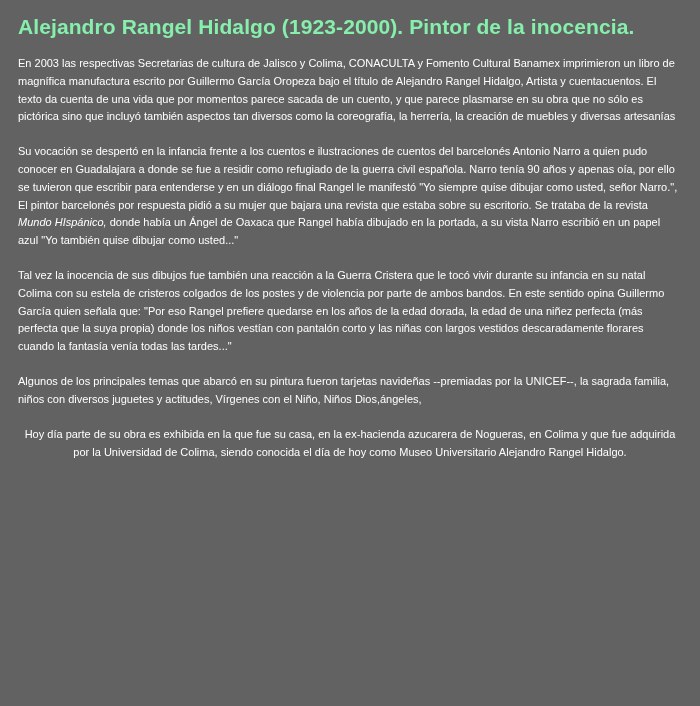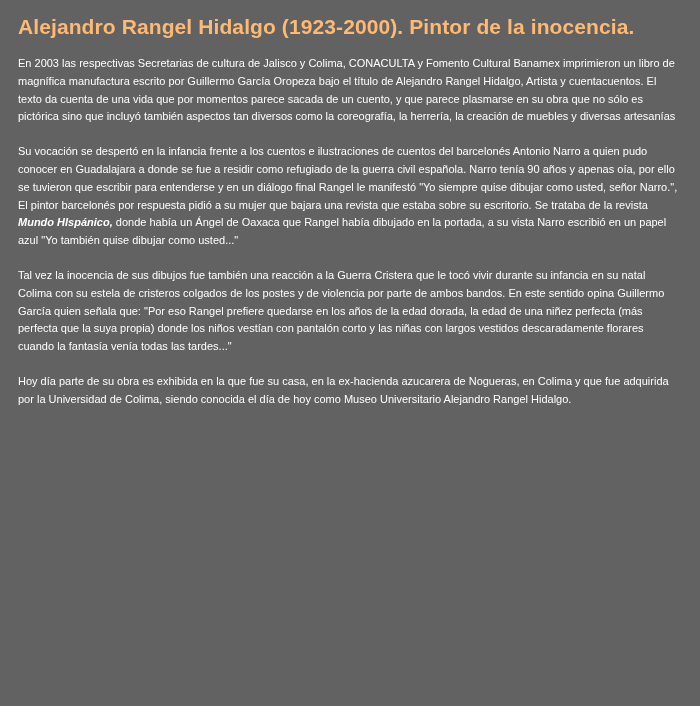--- a/index.html
+++ b/index.html
@@ -29,30 +29,31 @@
   .article-body {
     font-size: 11px;
     line-height: 1.62;
   }
   .para {
     margin: 0 0 17px 0;
     text-align: left;
   }
   .para:last-child {
     margin-bottom: 0;
+    text-align: center;
   }
   .em {
     font-style: italic;
-    font-weight: bold;
   }
 </style>
 </head>
 <body style="background: rgb(98, 98, 98); color: rgb(255, 255, 255);">
 
 <div class="page">
-  <h1 class="article-title" style="color: #fdba74;">Alejandro Rangel Hidalgo (1923-2000). Pintor de la inocencia.</h1>
+  <h1 class="article-title" style="color: #86efac;">Alejandro Rangel Hidalgo (1923-2000). Pintor de la inocencia.</h1>
   <div class="article-body">
       <p class="para"><span>En 2003 las respectivas Secretarias de cultura de Jalisco y Colima, CONACULTA y Fomento Cultural Banamex imprimieron un libro de magnífica manufactura escrito por Guillermo García Oropeza bajo el título de Alejandro Rangel Hidalgo, Artista y cuentacuentos.  El texto da cuenta de una vida que por momentos parece sacada de un cuento, y que parece plasmarse en su obra que no sólo es pictórica sino que incluyó también aspectos tan diversos como la coreografía, la herrería, la creación de muebles y diversas artesanías</span></p>
       <p class="para"><span>Su vocación se despertó en la infancia frente a los cuentos e ilustraciones de cuentos del barcelonés Antonio Narro a quien pudo conocer en Guadalajara a donde se fue a residir como refugiado de la guerra civil española.  Narro tenía 90 años y apenas oía, por ello se tuvieron que escribir para entenderse y en un diálogo final Rangel le manifestó "Yo siempre quise dibujar como usted, señor Narro.", El pintor barcelonés por respuesta pidió a su mujer que bajara una revista que estaba sobre su escritorio.  Se trataba de la revista </span><span class="em">Mundo HIspánico,</span><span> donde había un Ángel de Oaxaca que Rangel había dibujado en la portada, a su vista Narro escribió en un papel azul "Yo también quise dibujar como usted..."</span></p>
       <p class="para"><span>Tal vez la inocencia de sus dibujos fue también una reacción a la Guerra Cristera que le tocó vivir durante su infancia en su natal Colima con su estela de cristeros colgados de los postes y de violencia por parte de ambos bandos.  En este sentido opina Guillermo García quien señala que: "Por eso Rangel prefiere quedarse en los años de la edad dorada, la edad de una niñez perfecta (más perfecta que la suya propia) donde los niños vestían con pantalón corto y las niñas con largos vestidos descaradamente florares cuando la fantasía venía todas las tardes..."</span></p>
+      <p class="para"><span>Algunos de los principales temas que abarcó en su pintura fueron tarjetas navideñas --premiadas por la UNICEF--,  la sagrada familia, niños con diversos juguetes y actitudes, Vírgenes con el Niño, Niños Dios,ángeles,</span></p>
       <p class="para"><span>Hoy día parte de su obra es exhibida en la que fue su casa, en la ex-hacienda azucarera de Nogueras, en Colima y que fue adquirida por la Universidad de Colima, siendo conocida el día de hoy como Museo Universitario Alejandro Rangel Hidalgo.</span></p>
     </div>
 </div>
 
 </body></html>

